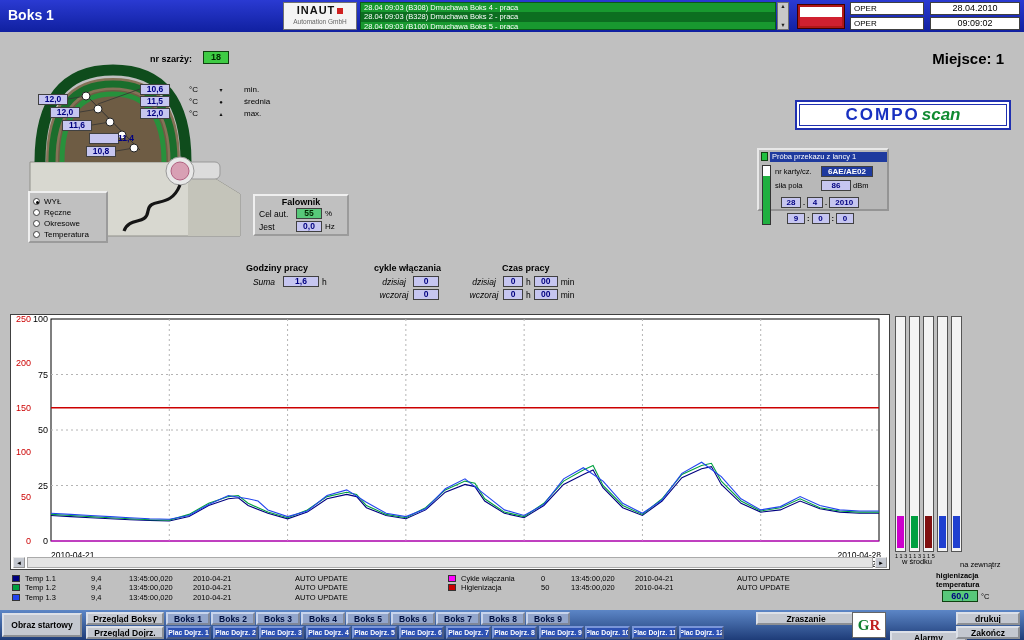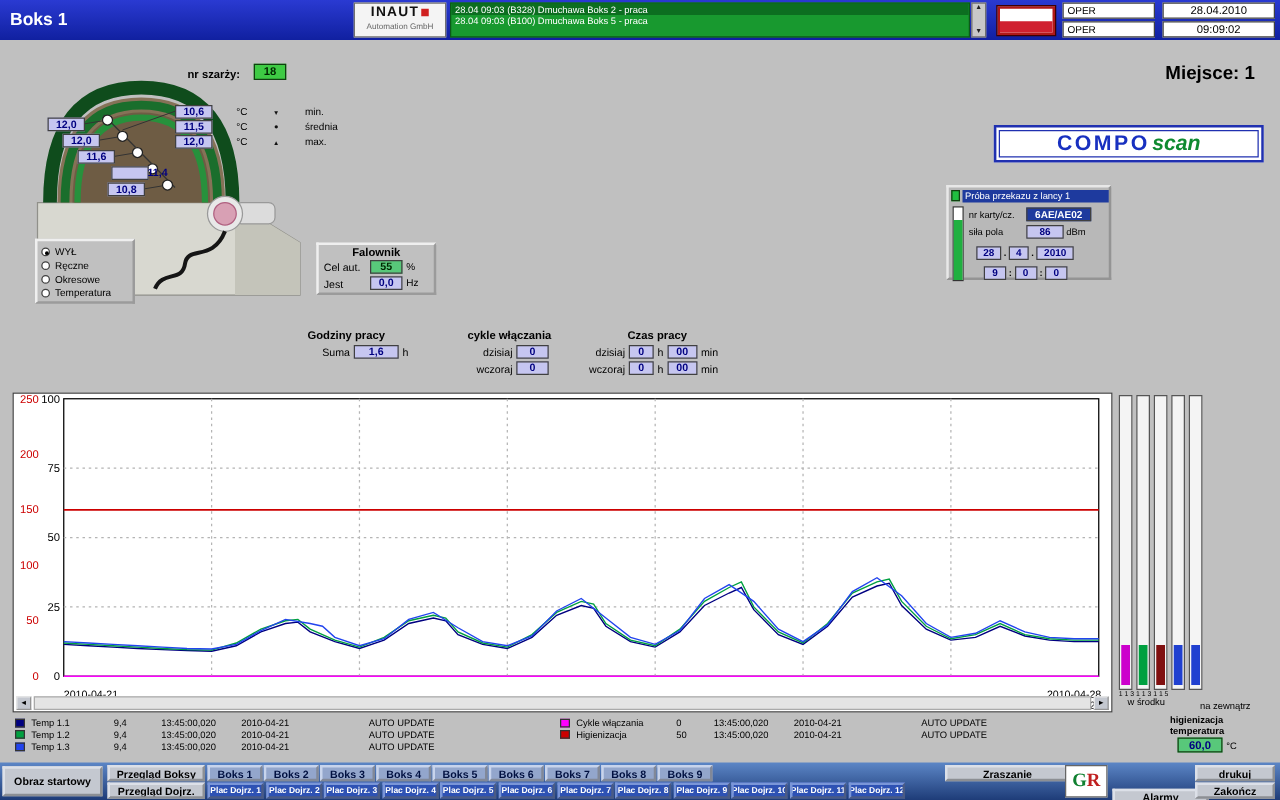--- a/index.html
+++ b/index.html
@@ -59,32 +59,32 @@
 
   
   #falownik{position:absolute;left:253px;top:194px;width:96px;height:42px;background:#c0c0c0;border:2px outset #efefef;padding:1px 4px;}
   .fal-title{font-size:9px;font-weight:bold;text-align:center;}
   .fal-row{display:flex;align-items:center;gap:3px;height:13px;font-size:8.5px;}
   .flabel{width:34px;}
   .funit{font-size:8px;}
 
   
   .wrow{position:absolute;display:flex;align-items:center;gap:3px;font-size:8.5px;color:#000;}
-  .wlabel{width:32px;text-align:right;}
+  .wlabel{width:32px;text-align:center;font-style:italic;}
   .w36{width:36px;} .w26{width:26px;} .w20{width:20px;} .w24{width:24px;}
 
   
   #composcan{position:absolute;left:795px;top:100px;width:216px;height:30px;background:#fff;
     border:2px solid #2030b0;box-shadow:inset 0 0 0 2px #fff, inset 0 0 0 3px #2030b0;
     display:flex;align-items:center;justify-content:center;gap:2px;}
   .compo{font-size:17px;font-weight:bold;color:#1830c0;letter-spacing:2px;position:relative;}
   .scan{font-size:17px;font-weight:bold;font-style:italic;color:#0f8a30;}
 
   
-  #lance-panel{position:absolute;left:757px;top:148px;width:132px;height:76px;background:#b8b8b8;border:2px outset #e8e8e8;}
+  #lance-panel{position:absolute;left:757px;top:148px;width:132px;height:63px;background:#b8b8b8;border:2px outset #e8e8e8;}
   .lance-led{position:absolute;left:2px;top:2px;width:7px;height:9px;background:#20c040;border:1px solid #104010;}
   .lance-title{position:absolute;left:11px;top:2px;width:117px;height:10px;background:#1e3a9e;color:#fff;font-size:7.5px;
     line-height:10px;padding-left:2px;white-space:nowrap;overflow:hidden;}
   .lance-gauge{position:absolute;left:3px;top:15px;width:9px;height:60px;background:#fff;border:1px solid #333;}
   .lance-gauge-fill{position:absolute;bottom:0;left:0;width:100%;height:82%;background:#20b040;}
   .lance-row{position:absolute;display:flex;align-items:center;gap:2px;font-size:7.5px;color:#000;}
   .llabel{width:44px;}
   .lval{display:inline-block;height:11px;border:1px solid #404040;font-size:8px;font-weight:bold;text-align:center;line-height:9px;}
   .lval.navy{background:#1e3a9e;color:#fff;}
   .sep{font-weight:bold;}
@@ -142,20 +142,21 @@
 
 <div class="screen" id="main">
 
   <div class="titlebar">
     <span class="win-title">Boks 1</span>
     <div class="inaut">
       <div class="inaut-top"><span>INAUT</span><span class="redsq"></span></div>
       <div class="inaut-sub">Automation GmbH</div>
     </div>
     <div class="alarm-list" id="alarm-list">
+        <div class="alarm-row">28.04  09:03    (B308) Dmuchawa Boks 4 - praca</div>
         <div class="alarm-row selected">28.04  09:03    (B328) Dmuchawa Boks 2 - praca</div>
         <div class="alarm-row">28.04  09:03    (B100) Dmuchawa Boks 5 - praca</div>
       </div>
     <div class="alarm-scroll">
       <div>▲</div>
       <div style="margin-top:12px;">▼</div>
     </div>
     <div class="flag">
         <div class="flag-r"></div>
       </div>

